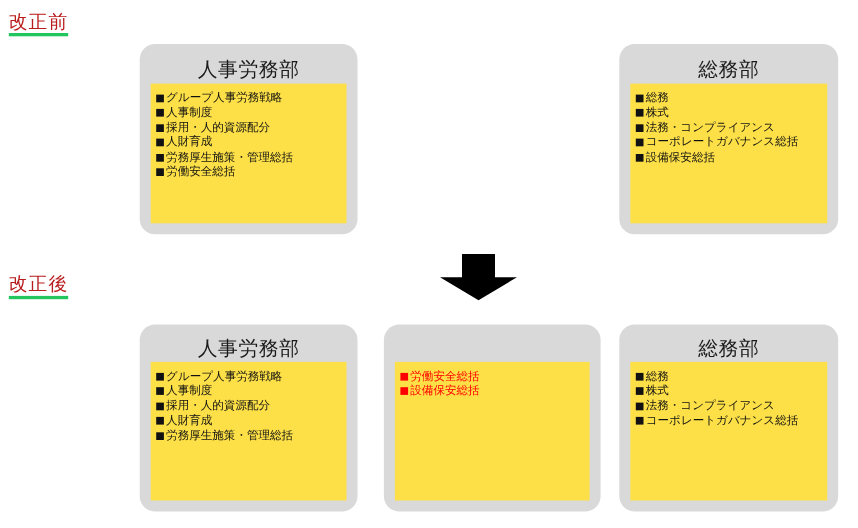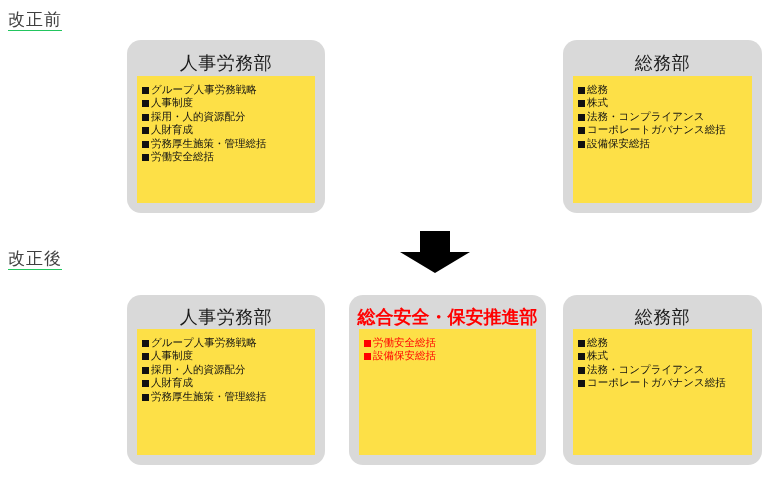--- a/index.html
+++ b/index.html
@@ -13,23 +13,23 @@
     position: relative;
     font-family: "Liberation Serif", "DejaVu Serif", serif;
     overflow: hidden;
   }
 
   
   .section-label {
     position: absolute;
     font-size: 17px;
     line-height: 1;
-    color: #404040;
+    color: #b91c1c;
     letter-spacing: 1px;
-    border-bottom: 1px solid #22c55e;
+    border-bottom: 3px solid #22c55e;
     padding-bottom: 2px;
     white-space: nowrap;
   }
   #label-before { left: 8px;  top: 11px; }
   #label-after  { left: 8px;  top: 250px; }
 
   
   .dept-card {
     position: absolute;
     background: #d9d9d9;
@@ -157,21 +157,20 @@
       <li><span class="bullet"></span><span>グループ人事労務戦略</span></li>
       <li><span class="bullet"></span><span>人事制度</span></li>
       <li><span class="bullet"></span><span>採用・人的資源配分</span></li>
       <li><span class="bullet"></span><span>人財育成</span></li>
       <li><span class="bullet"></span><span>労務厚生施策・管理総括</span></li>
     </ul>
   </div>
 </div>
 
 <div class="dept-card" id="card-safety">
-  <div class="dept-title red">総合安全・保安推進部</div>
   <div class="dept-body">
     <ul class="dept-list red">
       <li><span class="bullet"></span><span>労働安全総括</span></li>
       <li><span class="bullet"></span><span>設備保安総括</span></li>
     </ul>
   </div>
 </div>
 
 <div class="dept-card" id="card-ga-after">
   <div class="dept-title">総務部</div>

